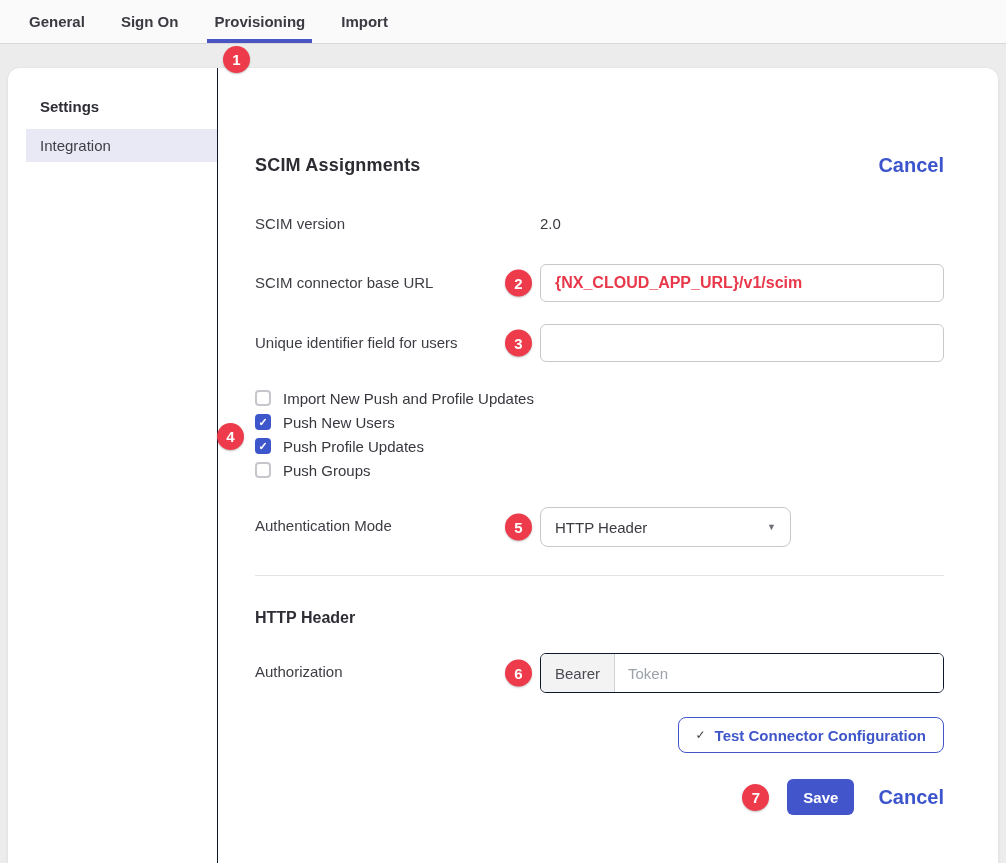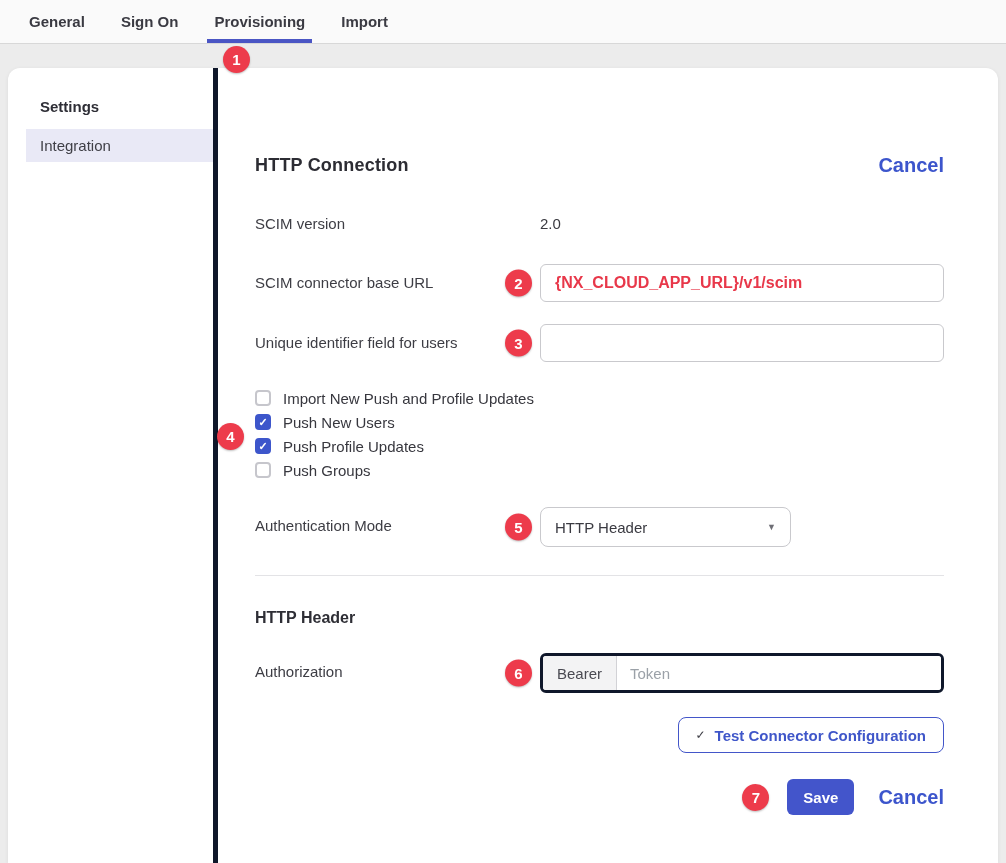--- a/index.html
+++ b/index.html
@@ -39,21 +39,21 @@
     background: #ffffff;
     border-radius: 12px 12px 0 0;
     box-shadow: 0 1px 4px rgba(0,0,0,0.07);
     display: flex;
     overflow: hidden;
   }
 
   
   .sidebar {
     width: 210px;
-    border-right: 5px solid #0f172a;
+    border-right: 1px solid #0f172a;
     padding-top: 30px;
     flex-shrink: 0;
   }
   .sidebar-title {
     margin-left: 32px;
     font-size: 15px; font-weight: 700;
     color: #2e2e36;
     margin-bottom: 14px;
   }
   .sidebar-item {
@@ -164,21 +164,21 @@
     margin: 28px 0 0 0;
   }
   .section-title {
     font-size: 16px; font-weight: 700; color: #2e2e35;
     margin: 33px 0 26px 0;
   }
 
   
   .composite {
     width: 404px; height: 40px;
-    border: 3px solid #0f172a;
+    border: 1px solid #0f172a;
     border-radius: 6px;
     display: flex; overflow: hidden;
     background: #fff;
   }
   .composite .prefix {
     background: #f3f3f4;
     border-right: 1px solid #d2d2d6;
     display: flex; align-items: center;
     padding: 0 14px;
     font-size: 15px; color: #4a4a52;
@@ -249,21 +249,21 @@
   <div class="sidebar">
     <div class="sidebar-title">Settings</div>
     <div class="sidebar-item active">
       <span>Integration</span>
     </div>
   </div>
 
   <div class="main">
 
     <div class="panel-header">
-      <div class="panel-title">HTTP Connection</div>
+      <div class="panel-title">SCIM Assignments</div>
       <a class="link">Cancel</a>
     </div>
 
     <div class="form-row row-static">
       <div class="form-label">SCIM version</div>
       <div class="control">
         <span class="static-value">2.0</span>
       </div>
     </div>
 

